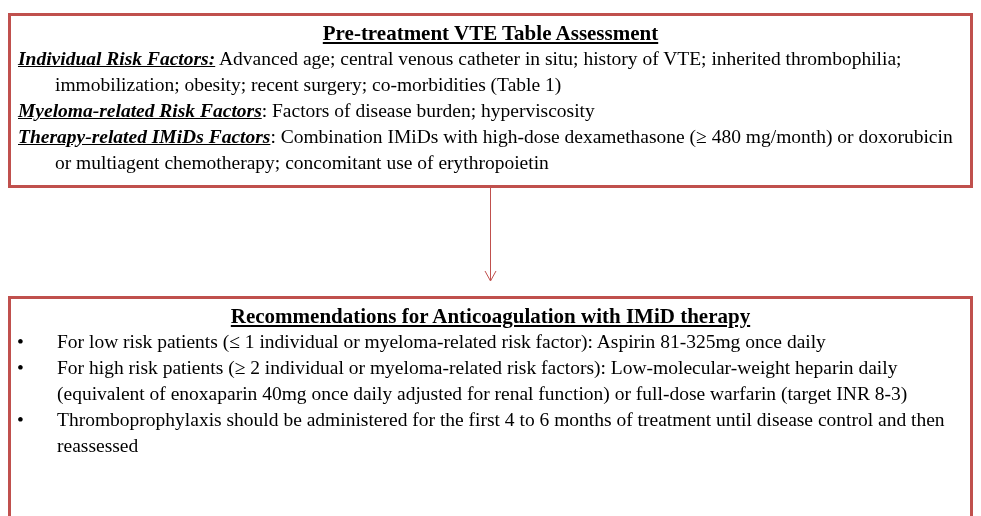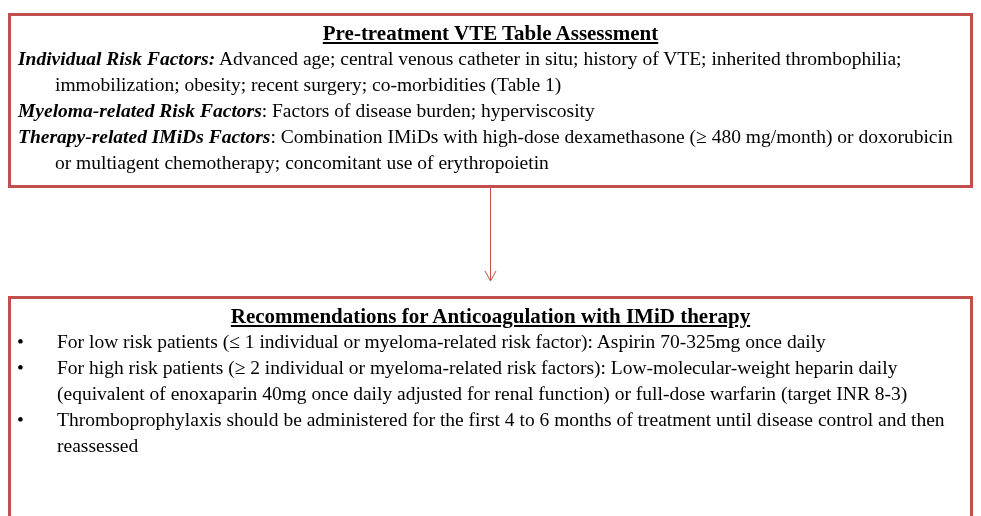--- a/index.html
+++ b/index.html
@@ -5,21 +5,21 @@
   html, body { margin: 0; padding: 0; background: #ffffff; }
   body { width: 981px; height: 516px; position: relative; overflow: hidden;
          font-family: "Liberation Serif", "DejaVu Serif", serif; color: #000; }
   .box { position: absolute; border: 3px solid #C0504D; background: #fff; box-sizing: border-box; }
   #box-top { left: 8px; top: 13px; width: 965px; height: 175px; }
   #box-bottom { left: 8px; top: 296px; width: 965px; height: 226px; }
   .title { text-align: center; font-weight: bold; text-decoration: underline;
            font-size: 21px; line-height: 26px; margin-top: 4px; }
   .para { font-size: 19.5px; line-height: 26px; padding-left: 7px; padding-right: 8px;
           text-indent: -37px; margin-left: 37px; }
-  .para .lbl { font-weight: bold; font-style: italic; }
+  .para .lbl { font-weight: bold; font-style: italic; text-decoration: underline; }
   ul.bullets { list-style: none; margin: 0; padding: 0; }
   ul.bullets li { position: relative; font-size: 19.5px; line-height: 26px;
                   padding-left: 46px; padding-right: 10px; }
   ul.bullets li .dot { position: absolute; left: 6px; top: 0; }
   #connector { position: absolute; left: 490px; top: 188px; width: 1px; height: 92px; background: #C0504D; }
   #arrowhead { position: absolute; left: 484px; top: 270px; width: 13px; height: 12px; }
 </style>
 </head>
 <body>
 
@@ -31,17 +31,17 @@
 </div>
 
 <div id="connector"></div>
 <svg id="arrowhead" viewBox="0 0 13 12">
   <polyline points="1,1 6.5,11 12,1" fill="none" stroke="#C0504D" stroke-width="1"></polyline>
 </svg>
 
 <div id="box-bottom" class="box">
   <div class="title">Recommendations for Anticoagulation with IMiD therapy</div>
   <ul class="bullets">
-    <li><span class="dot">•</span><span>For low risk patients (≤ 1 individual or myeloma-related risk factor): Aspirin 70-325mg once daily</span></li>
+    <li><span class="dot">•</span><span>For low risk patients (≤ 1 individual or myeloma-related risk factor): Aspirin 81-325mg once daily</span></li>
     <li><span class="dot">•</span><span>For high risk patients (≥ 2 individual or myeloma-related risk factors): Low-molecular-weight  heparin daily (equivalent of enoxaparin 40mg once daily adjusted for renal function)  or full-dose warfarin (target INR 8-3)</span></li>
     <li><span class="dot">•</span><span>Thromboprophylaxis  should be administered for the first 4 to 6 months of treatment until disease control and then reassessed</span></li>
   </ul>
 </div>
 
 </body></html>

